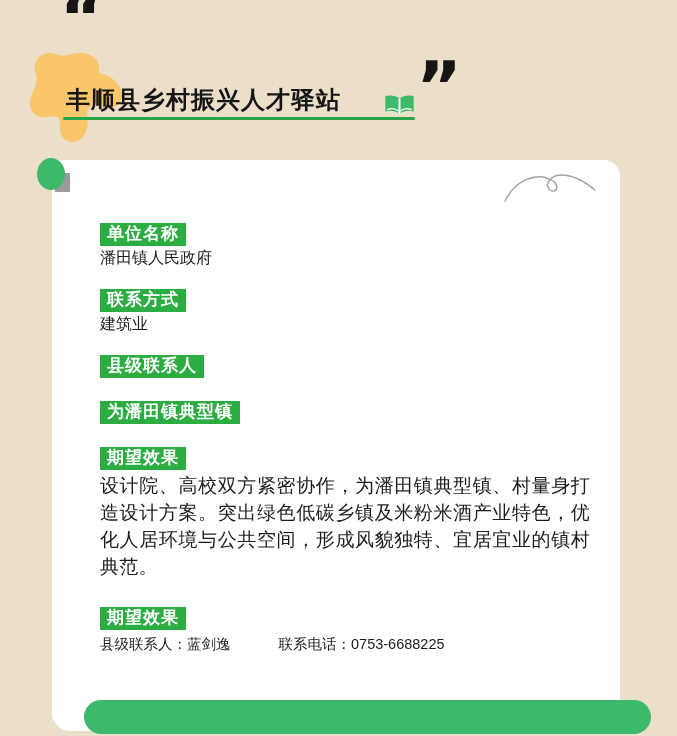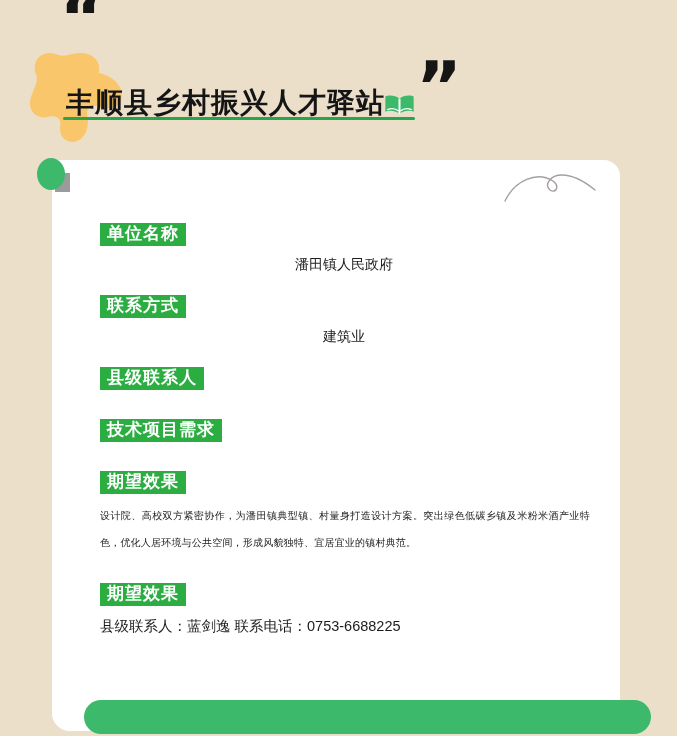--- a/index.html
+++ b/index.html
@@ -31,21 +31,21 @@
     font-family:"DejaVu Sans",sans-serif;font-weight:bold;
     font-size:66px;line-height:1;color:var(--quote-black);
   }
   .close-quote{
     position:absolute;left:416px;top:52px;z-index:1;
     font-family:"DejaVu Sans",sans-serif;font-weight:bold;
     font-size:70px;line-height:1;color:var(--quote-black);
   }
   .page-title{
     position:absolute;left:66px;top:84px;z-index:3;
-    font-size:28px;font-weight:bold;color:var(--quote-black);
+    font-size:24px;font-weight:bold;color:var(--quote-black);
     letter-spacing:1px;white-space:nowrap;
   }
   .title-underline{
     position:absolute;left:63px;top:117px;width:352px;height:3px;
     background:var(--underline-green);z-index:2;border-radius:2px;
   }
   .book{position:absolute;left:384px;top:94px;width:31px;height:23px;z-index:3;}
 
   
   .card{
@@ -64,32 +64,32 @@
   }
   .squiggle{position:absolute;left:503px;top:170px;width:94px;height:34px;z-index:2;}
 
   
   .sec{margin-bottom:21px;}
   .sec-label{
     display:inline-block;
     background:var(--label-green);color:#fff;
     font-size:17px;font-weight:bold;letter-spacing:1px;
     padding:2px 7px 3px 7px;line-height:18px;
-    margin-bottom:8px;
+    margin-bottom:2px;
   }
   .sec-content{
-    font-size:14px;color:var(--text);line-height:20px;text-align:center;
+    font-size:16px;color:var(--text);line-height:20px;
   }
   .sec-paragraph{
-    font-size:10px;color:var(--text);line-height:27px;
+    font-size:19px;color:var(--text);line-height:27px;
     width:490px;letter-spacing:0.2px;text-align:justify;
   }
   .sec-contact{margin-top:27px;}
   .contact-line{font-size:14.5px;color:var(--text);line-height:20px;margin-top:2px;}
-  .contact-phone{text-align:right;}
+  .contact-phone{margin-left:44px;text-align:right;}
 
   
   .bottom-bar{
     position:absolute;left:84px;top:700px;width:567px;height:34px;
     background:var(--accent-green);border-radius:17px;z-index:5;
   }
 </style>
 </head>
 <body>
 
@@ -127,21 +127,21 @@
     <section class="sec">
       <span class="sec-label">联系方式</span>
       <p class="sec-content">建筑业</p>
     </section>
 
     <section class="sec">
       <span class="sec-label">县级联系人</span>
     </section>
 
     <section class="sec">
-      <span class="sec-label">技术项目需求</span>
+      <span class="sec-label">为潘田镇典型镇</span>
     </section>
 
     <section class="sec">
       <span class="sec-label">期望效果</span>
       <p class="sec-paragraph">设计院、高校双方紧密协作，为潘田镇典型镇、村量身打造设计方案。突出绿色低碳乡镇及米粉米酒产业特色，优化人居环境与公共空间，形成风貌独特、宜居宜业的镇村典范。</p>
     </section>
 
     <section class="sec sec-contact">
       <span class="sec-label">期望效果</span>
       <p class="contact-line">

